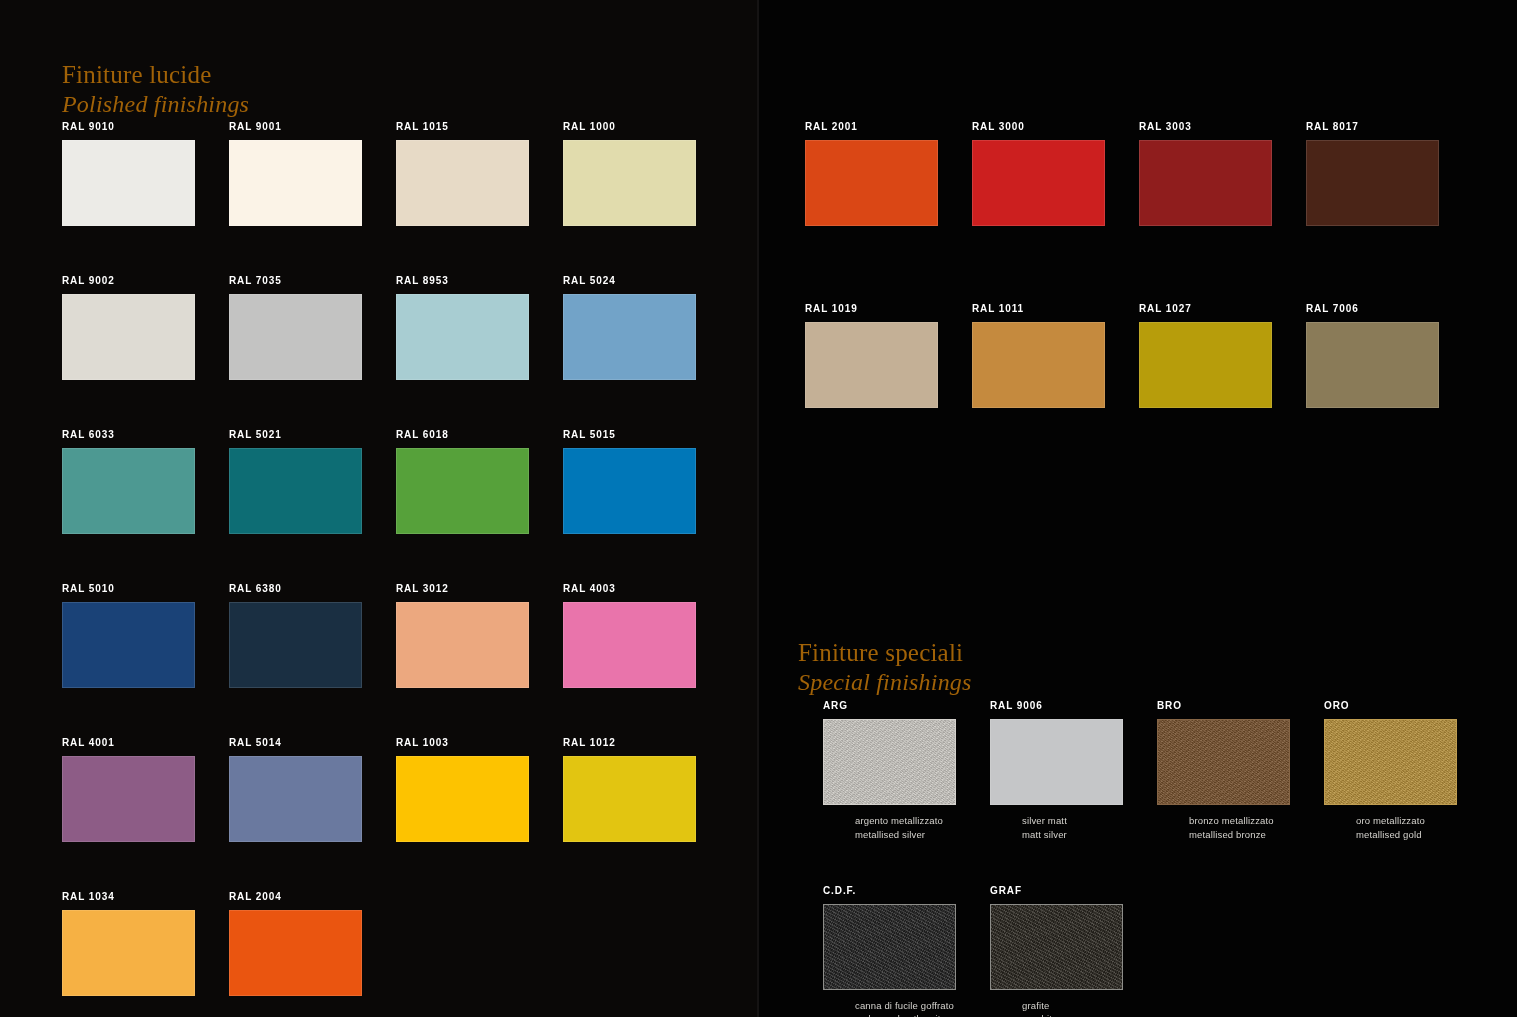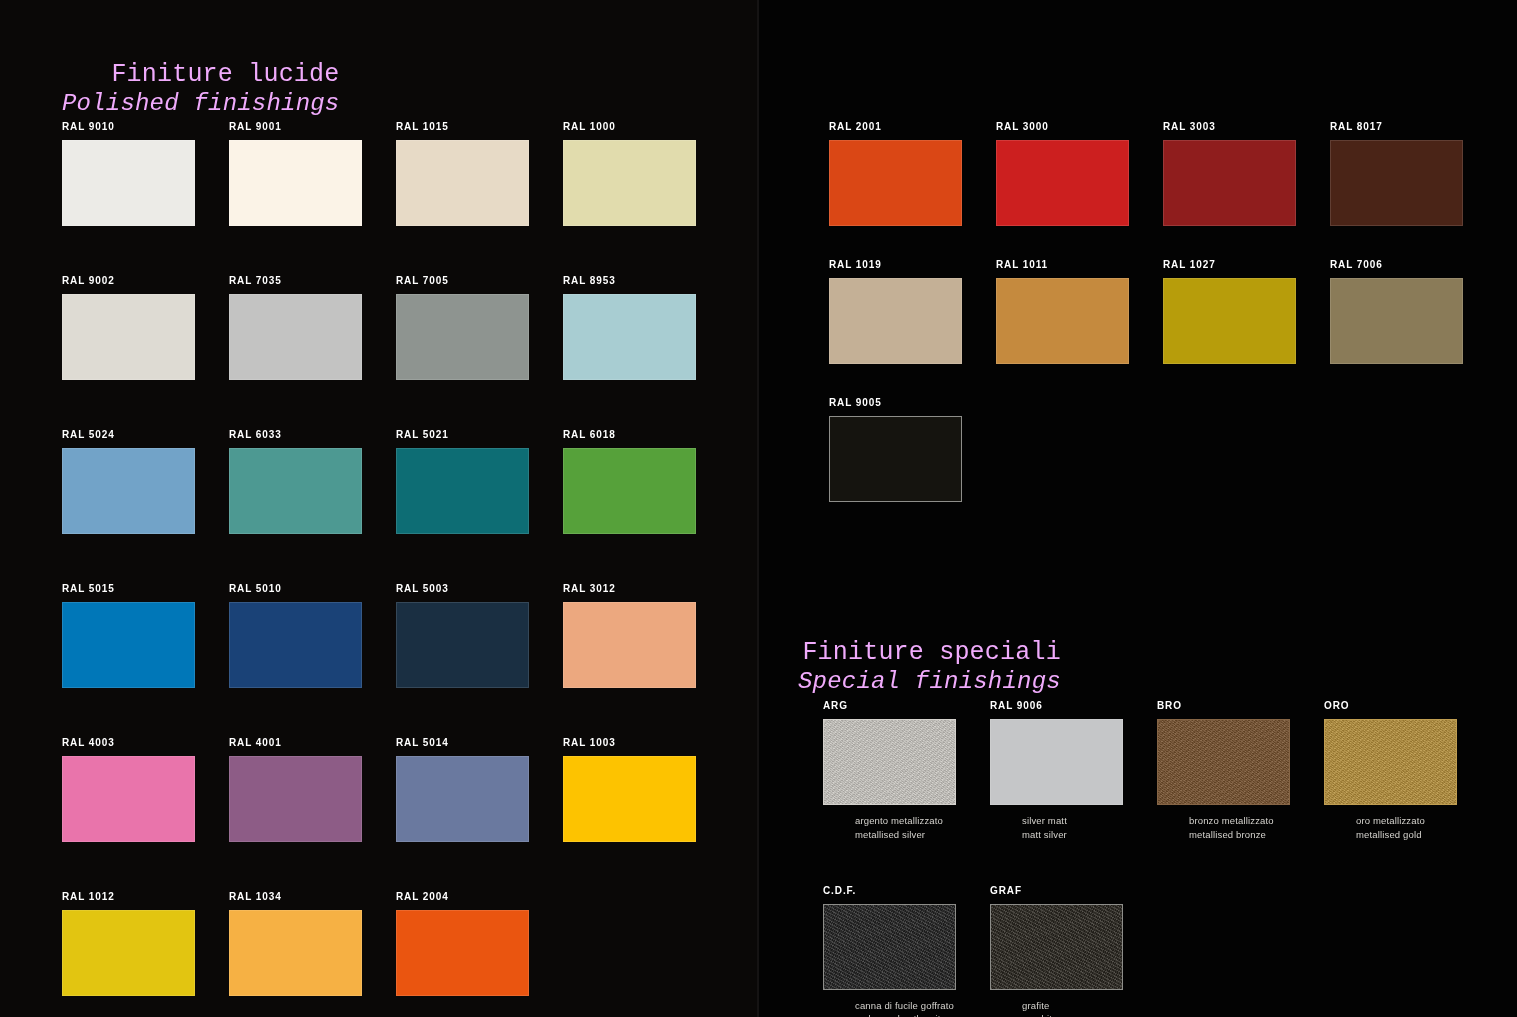--- a/index.html
+++ b/index.html
@@ -39,25 +39,24 @@
     top: 0;
     left: 757px;
     width: 2px;
     height: 1017px;
     background: #151313;
   }
 
   
   .section-heading {
     position: absolute;
-    color: #f0abfc;
-    font-family: Liberation Mono, monospace;
+    color: #a16207;
+    font-family: Liberation Serif, serif;
     line-height: 1.18;
     white-space: nowrap;
-    text-align: right;
   }
   .section-heading .it {
     display: block;
     font-size: 25px;
     font-weight: 400;
     letter-spacing: 0.2px;
   }
   .section-heading .en {
     display: block;
     font-size: 24px;
@@ -70,21 +69,21 @@
   #heading-special  { left: 798px; top: 638px; }
 
   
   .grid {
     position: absolute;
     display: grid;
     grid-template-columns: repeat(4, 133px);
     column-gap: 34px;
   }
   #grid-polished { left: 62px;  top: 122px;  row-gap: 50px; }
-  #grid-reds     { left: 829px; top: 122px;  row-gap: 34px; }
+  #grid-reds     { left: 805px; top: 122px;  row-gap: 78px; }
   #grid-special  { left: 823px; top: 701px;  row-gap: 44px; }
 
   .swatch-cell {
     width: 133px;
   }
 
   .swatch-label {
     display: block;
     color: #ffffff;
     font-size: 10px;
@@ -175,24 +174,20 @@
       </div>
       <div class="swatch-cell">
         <span class="swatch-label">RAL 9002</span>
         <span class="swatch-chip" style="background-color: rgb(222, 219, 211);"></span>
       </div>
       <div class="swatch-cell">
         <span class="swatch-label">RAL 7035</span>
         <span class="swatch-chip" style="background-color: rgb(195, 195, 194);"></span>
       </div>
       <div class="swatch-cell">
-        <span class="swatch-label">RAL 7005</span>
-        <span class="swatch-chip" style="background-color: rgb(142, 148, 144);"></span>
-      </div>
-      <div class="swatch-cell">
         <span class="swatch-label">RAL 8953</span>
         <span class="swatch-chip" style="background-color: rgb(168, 205, 210);"></span>
       </div>
       <div class="swatch-cell">
         <span class="swatch-label">RAL 5024</span>
         <span class="swatch-chip" style="background-color: rgb(114, 163, 200);"></span>
       </div>
       <div class="swatch-cell">
         <span class="swatch-label">RAL 6033</span>
         <span class="swatch-chip" style="background-color: rgb(77, 153, 146);"></span>
@@ -207,21 +202,21 @@
       </div>
       <div class="swatch-cell">
         <span class="swatch-label">RAL 5015</span>
         <span class="swatch-chip" style="background-color: rgb(0, 119, 184);"></span>
       </div>
       <div class="swatch-cell">
         <span class="swatch-label">RAL 5010</span>
         <span class="swatch-chip" style="background-color: rgb(26, 66, 119);"></span>
       </div>
       <div class="swatch-cell">
-        <span class="swatch-label">RAL 5003</span>
+        <span class="swatch-label">RAL 6380</span>
         <span class="swatch-chip" style="background-color: rgb(26, 47, 66);"></span>
       </div>
       <div class="swatch-cell">
         <span class="swatch-label">RAL 3012</span>
         <span class="swatch-chip" style="background-color: rgb(236, 168, 127);"></span>
       </div>
       <div class="swatch-cell">
         <span class="swatch-label">RAL 4003</span>
         <span class="swatch-chip" style="background-color: rgb(233, 116, 171);"></span>
       </div>
@@ -276,24 +271,20 @@
         <span class="swatch-label">RAL 1011</span>
         <span class="swatch-chip" style="background-color: rgb(197, 138, 62);"></span>
       </div>
       <div class="swatch-cell">
         <span class="swatch-label">RAL 1027</span>
         <span class="swatch-chip" style="background-color: rgb(183, 157, 11);"></span>
       </div>
       <div class="swatch-cell">
         <span class="swatch-label">RAL 7006</span>
         <span class="swatch-chip" style="background-color: rgb(138, 123, 88);"></span>
-      </div>
-      <div class="swatch-cell">
-        <span class="swatch-label">RAL 9005</span>
-        <span class="swatch-chip outlined" style="background-color: rgb(21, 20, 15);"></span>
       </div>
     </div>
 
   <div class="section-heading" id="heading-special">
     <span class="it">Finiture speciali</span>
     <span class="en">Special finishings</span>
   </div>
 
   <div class="grid" id="grid-special">
       <div class="swatch-cell">

